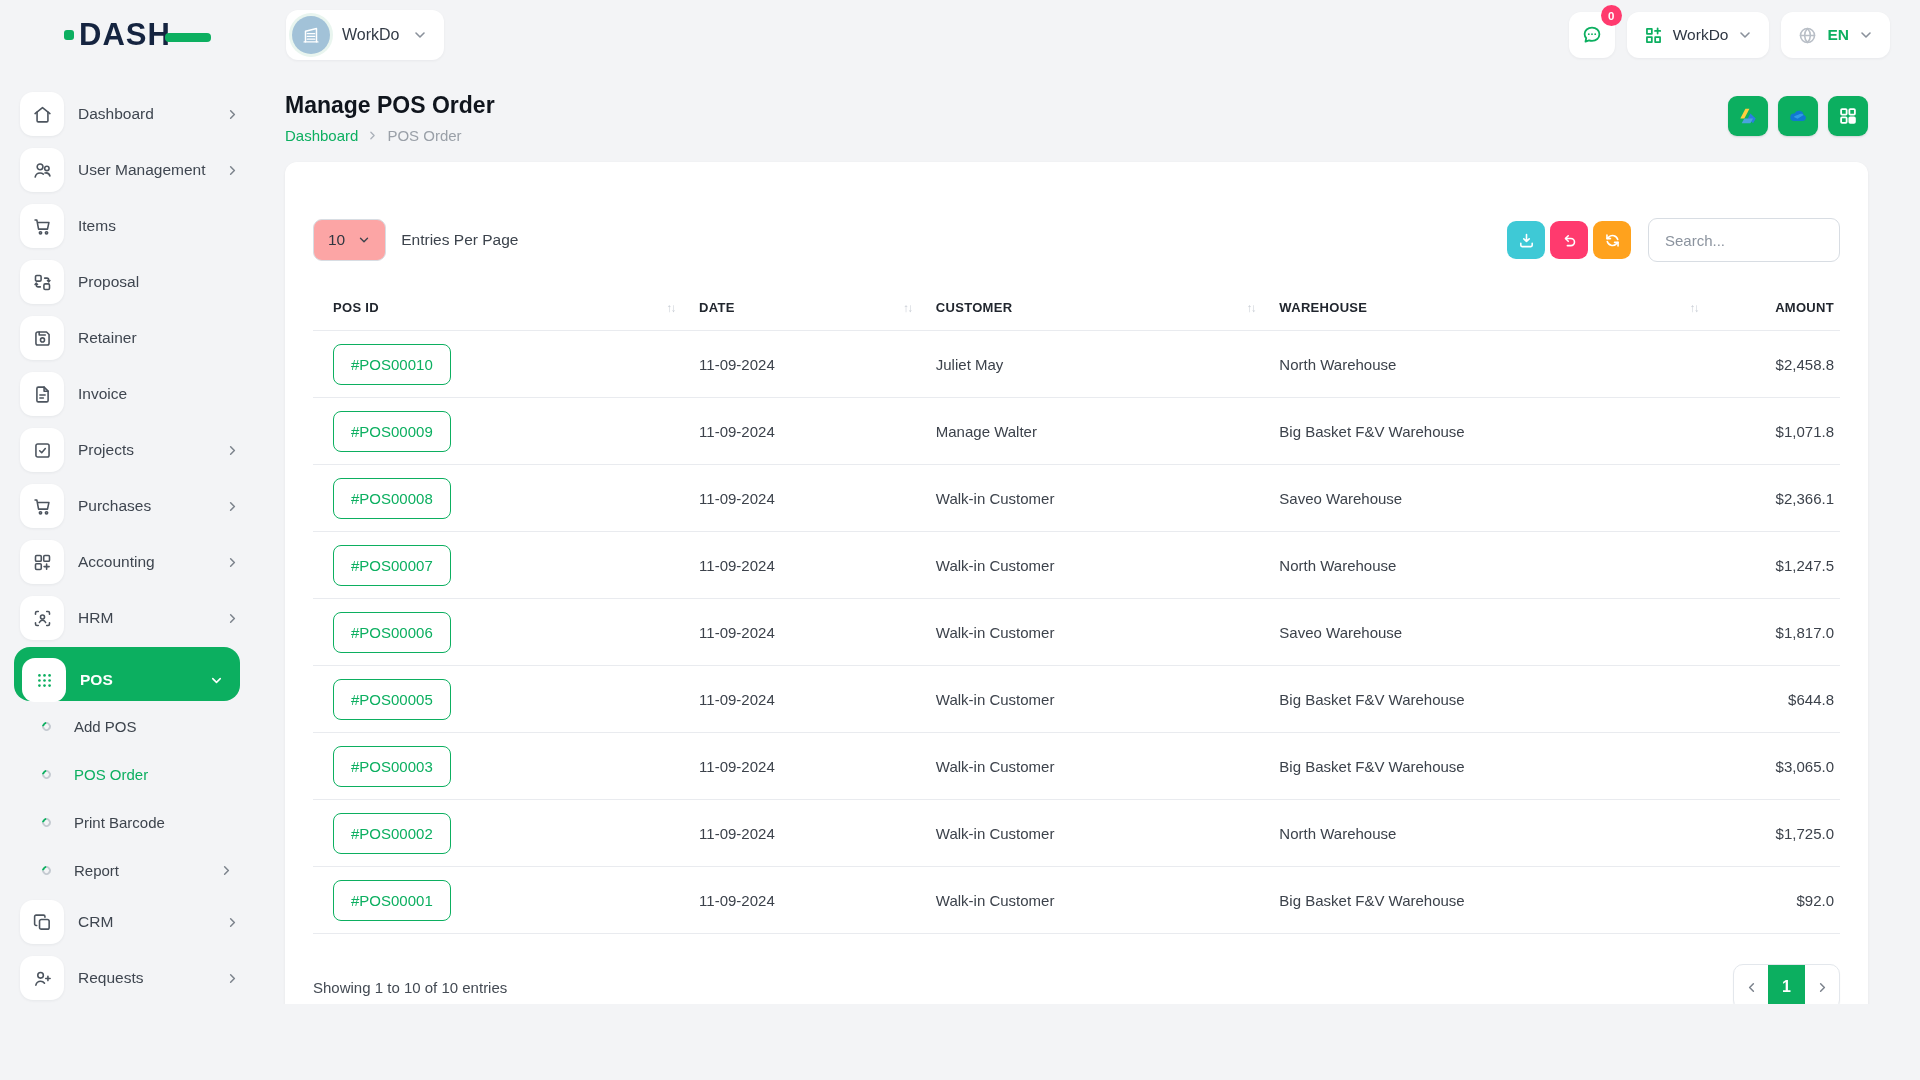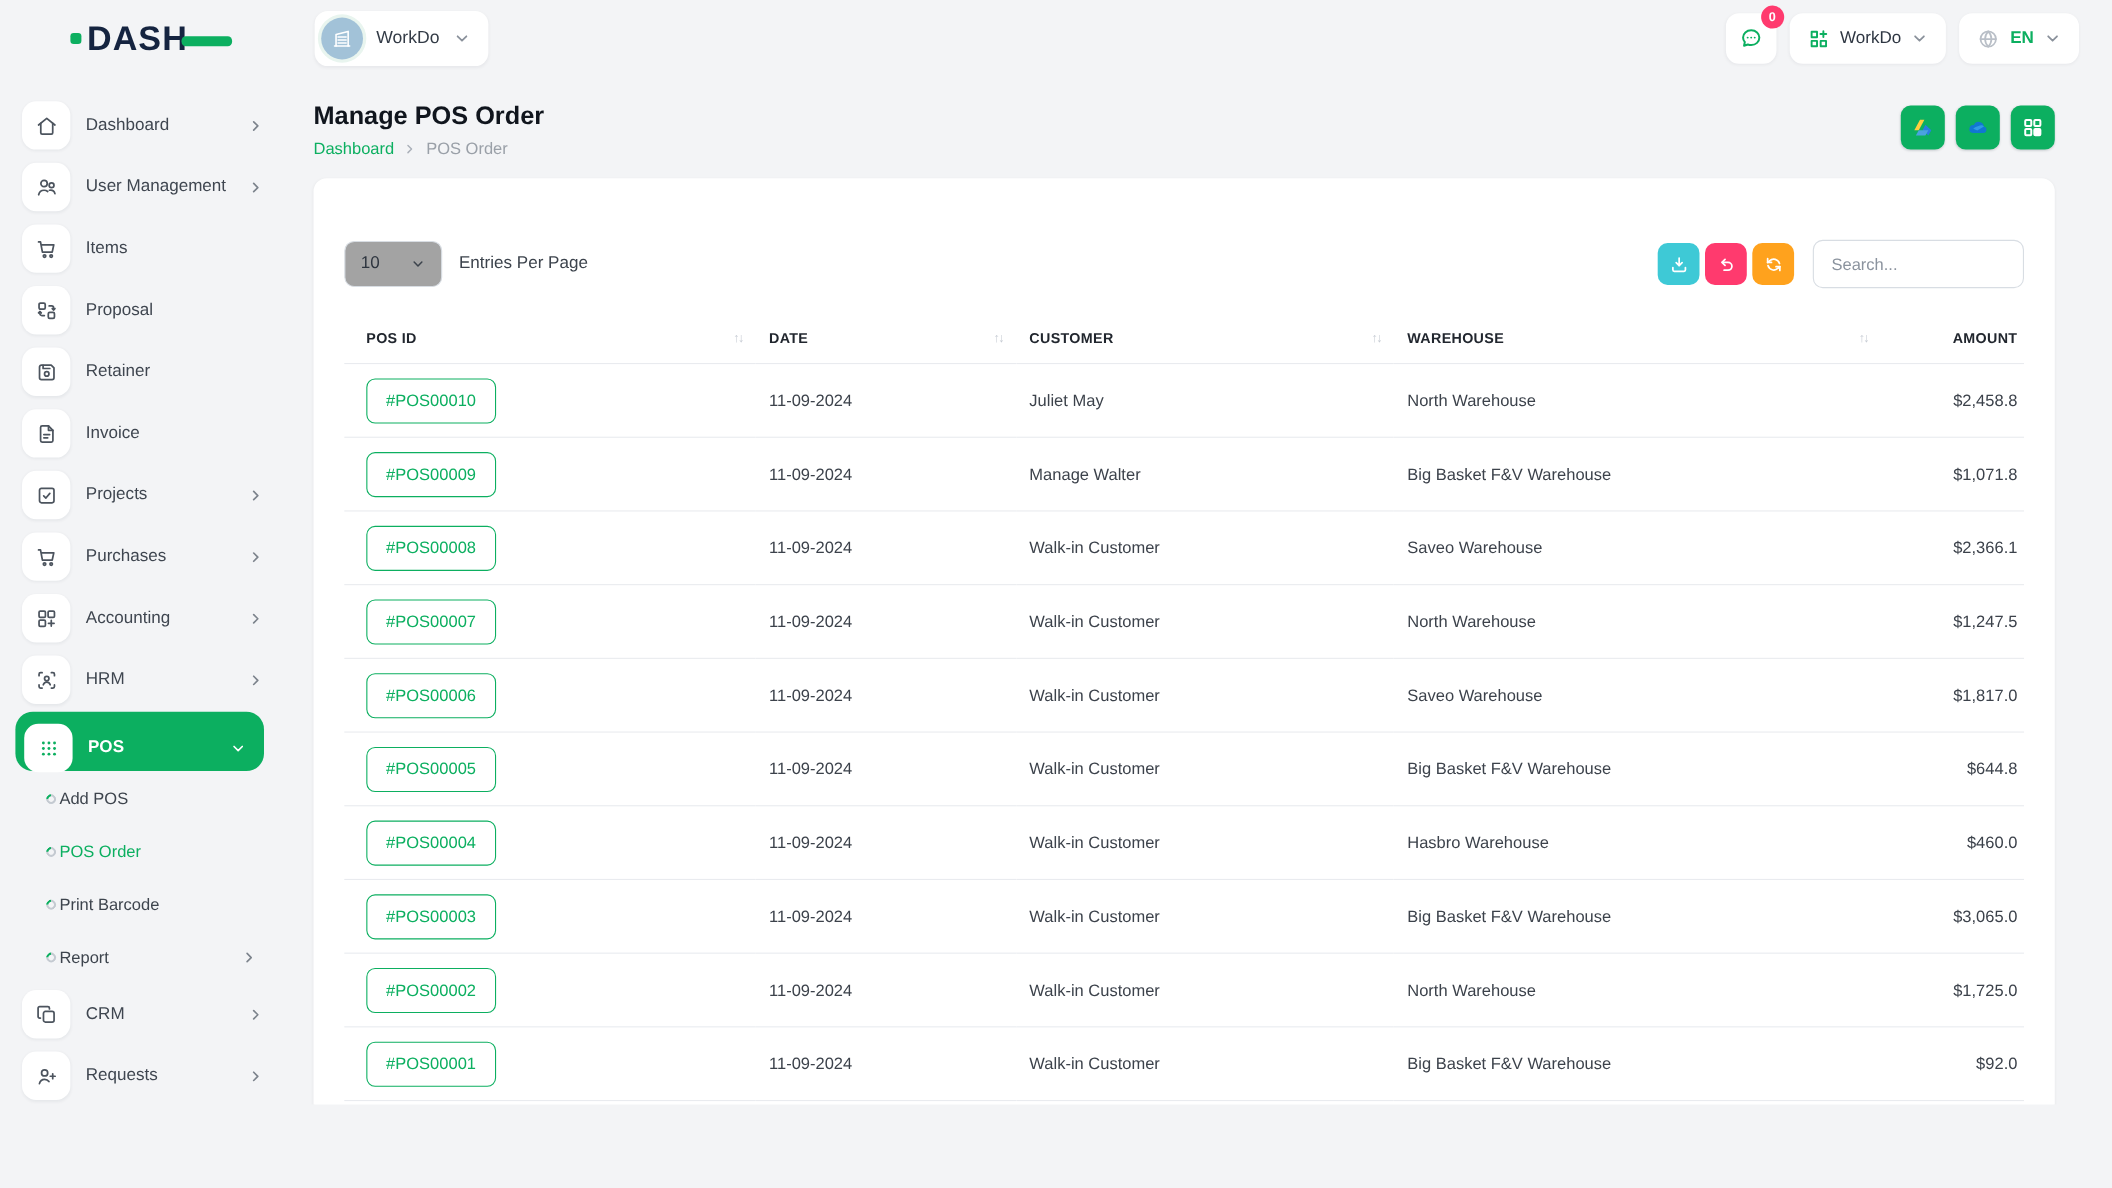--- a/index.html
+++ b/index.html
@@ -41,39 +41,39 @@
 
   .nav-item{display:flex;align-items:center;height:56px;width:100%;padding:0 20px;gap:14px;text-align:left}
   .icon-tile{flex:none;width:44px;height:44px;background:#fff;border-radius:13px;display:flex;align-items:center;justify-content:center;color:#4c545e;box-shadow:0 1px 3px rgba(20,30,50,.06)}
   .icon-tile .i{width:21px;height:21px}
   .nav-label{flex:1;font-size:15.5px;font-weight:500;color:var(--slate)}
   .nav-chev{width:15px;height:15px;color:#7c838c}
   .nav-item.active{background:var(--green);border-radius:16px;width:calc(100% - 34px);margin:1px 20px 1px 14px;height:54px;padding:12px 16px 0 8px}
   .nav-item.active .icon-tile{box-shadow:none;color:var(--green)}
   .nav-item.active .nav-label{color:#fff;font-weight:700}
   .nav-item.active .nav-chev{color:#fff}
-  .nav-sub{display:flex;align-items:center;height:48px;width:100%;padding:0 26px 0 42px;gap:3px;text-align:left}
+  .nav-sub{display:flex;align-items:center;height:48px;width:100%;padding:0 26px 0 42px;gap:23px;text-align:left}
   .bullet{flex:none;width:9px;height:9px;border-radius:50%;border:2px solid #c4cad1;border-top-color:var(--green);transform:rotate(-45deg)}
   .sub-label{flex:1;font-size:15px;color:#3d444d}
   .nav-sub.active .sub-label{color:var(--green)}
 
   main{flex:1;padding:0 52px 0 25px}
   .page-head{display:flex;justify-content:space-between;align-items:flex-start;margin-top:22px}
   h1{font-size:23px;font-weight:700;color:var(--ink)}
   .crumbs{display:flex;align-items:center;gap:8px;margin-top:8px;font-size:15px}
   .crumbs a{color:var(--green);text-decoration:none;cursor:pointer}
   .crumb-chev{width:13px;height:13px;color:#aab0b9}
   .crumb-cur{color:#9aa0a8}
   .head-actions{display:flex;gap:10px;margin-top:4px}
   .ha-btn{width:40px;height:40px;border-radius:9px;background:var(--green);color:#fff;display:flex;align-items:center;justify-content:center;box-shadow:0 1px 2px rgba(16,24,40,.15)}
   .ha-btn .i{width:22px;height:22px}
 
   .card{background:#fff;border-radius:12px;margin-top:18px;padding:30px 28px 36px;box-shadow:0 1px 3px rgba(16,24,40,.06)}
   .toolbar{display:flex;align-items:center;margin-top:26px}
-  .select-pill{display:flex;align-items:center;gap:28px;height:42px;border:1px solid var(--border);border-radius:9px;padding:0 14px;font-size:15.5px;color:#2f3640;background:#a3a3a3}
+  .select-pill{display:flex;align-items:center;gap:12px;height:42px;border:1px solid var(--border);border-radius:9px;padding:0 14px;font-size:15.5px;color:#2f3640;background:#fca5a5}
   .select-pill .chev{color:#3c434c;width:14px;height:14px}
   .entries-label{margin-left:15px;font-size:15.5px;color:#3c434c}
   .toolbar-right{margin-left:auto;display:flex;align-items:center;gap:5px}
   .tool-btn{width:38px;height:38px;border-radius:9px;color:#fff;display:flex;align-items:center;justify-content:center}
   .tool-btn .i{width:19px;height:19px}
   .search{height:44px;width:192px;border:1px solid var(--border);border-radius:9px;padding:0 16px;font-size:15px;color:#4c535e;outline:none;margin-left:12px;background:#fff}
   .search::placeholder{color:#8b939e}
 
   table{width:100%;border-collapse:collapse;margin-top:28px;table-layout:fixed}
   th{font-size:13px;font-weight:700;color:#21262e;letter-spacing:.3px;text-align:left;padding:10px 12px 15px;border-bottom:1px solid var(--line)}
@@ -605,27 +605,20 @@
   </tr>
 
   <tr>
     <td><button class="pos-chip">#POS00005</button></td>
     <td>11-09-2024</td>
     <td>Walk-in Customer</td>
     <td>Big Basket F&amp;V Warehouse</td>
     <td class="right">$644.8</td>
   </tr>
 
-  <tr>
-    <td><button class="pos-chip">#POS00004</button></td>
-    <td>11-09-2024</td>
-    <td>Walk-in Customer</td>
-    <td>Hasbro Warehouse</td>
-    <td class="right">$460.0</td>
-  </tr>
 
   <tr>
     <td><button class="pos-chip">#POS00003</button></td>
     <td>11-09-2024</td>
     <td>Walk-in Customer</td>
     <td>Big Basket F&amp;V Warehouse</td>
     <td class="right">$3,065.0</td>
   </tr>
 
   <tr>

